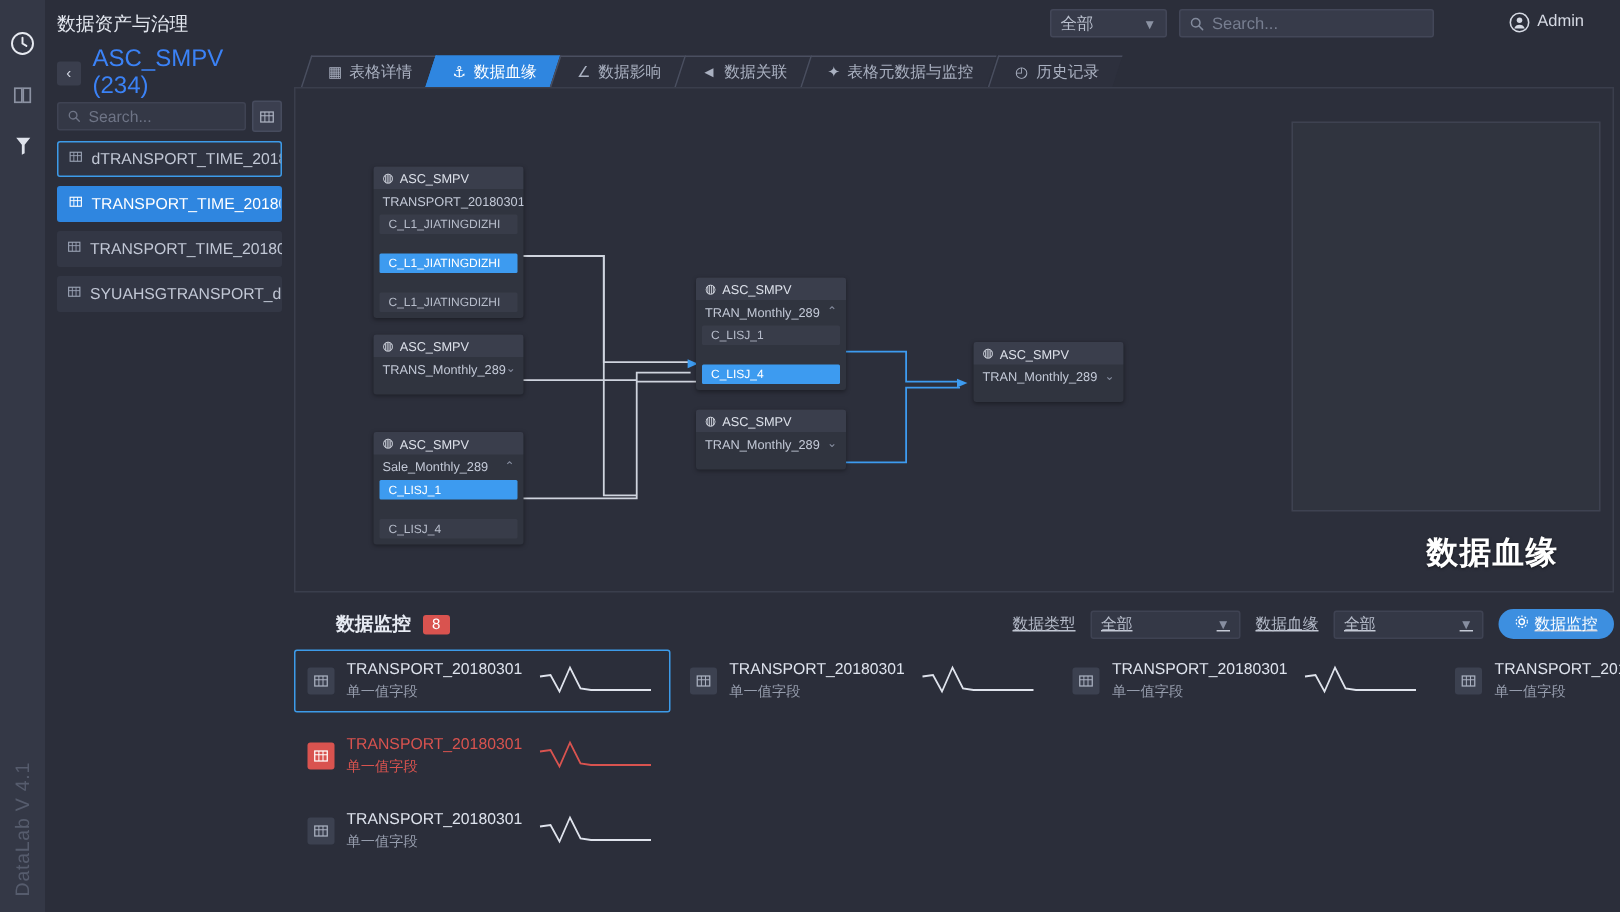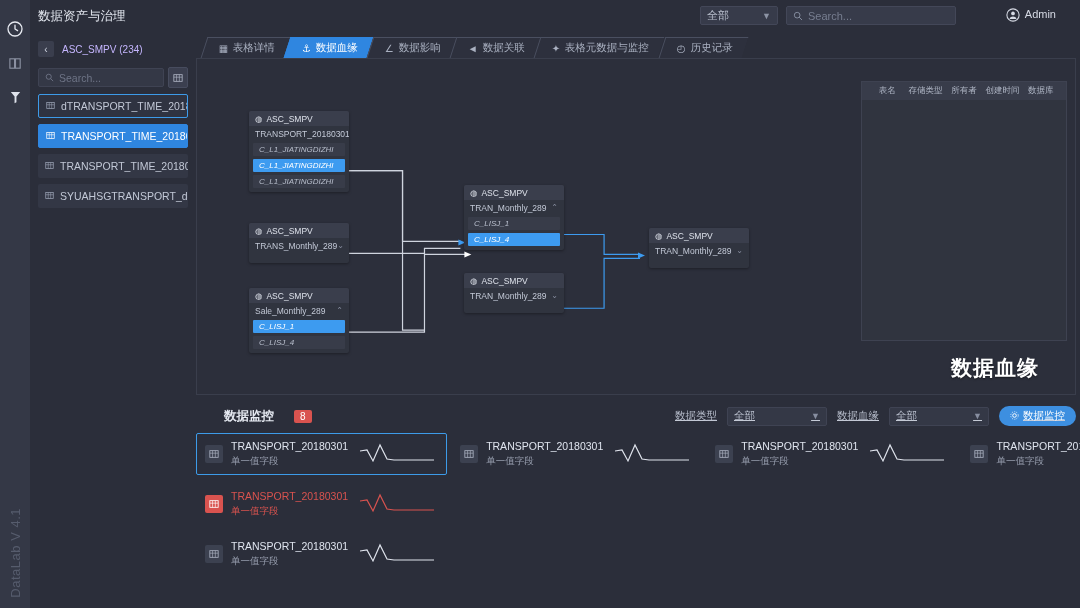--- a/index.html
+++ b/index.html
@@ -36,21 +36,21 @@
   .top-search .ph{color:#777e90;font-size:11px;}
   .wm-top{position:absolute;left:916px;top:8px;font-size:22px;font-weight:bold;color:#fff;
           letter-spacing:1px;text-shadow:0 1px 2px rgba(0,0,0,.55);}
   .user{position:absolute;right:24px;top:8px;display:flex;align-items:flex-start;gap:5px;font-size:11px;color:#d6dae4;}
 
   
   .sidebar{position:absolute;left:30px;top:30px;width:166px;bottom:0;background:#2b2e3a;}
   .sb-head{display:flex;align-items:center;gap:8px;height:28px;padding:0 8px;margin-top:5px;}
   .sb-back{width:16px;height:16px;border-radius:2px;background:#3a3e4d;color:#cfd4e0;
            display:flex;align-items:center;justify-content:center;font-size:10px;}
-  .sb-title{font-size:10px;color:#c4b5fd;}
+  .sb-title{font-size:16px;color:#3b82f6;}
   .sb-searchrow{display:flex;align-items:center;gap:4px;padding:0 8px;margin-top:4px;}
   .sb-search{flex:1;height:19px;background:#343846;border:1px solid #3f4353;border-radius:2px;
              display:flex;align-items:center;gap:5px;padding:0 6px;box-sizing:border-box;}
   .sb-search .ph{color:#6e7486;font-size:10.5px;}
   .sb-gridbtn{width:18px;height:19px;background:#3b3f4f;border:1px solid #474c5e;border-radius:2px;
               display:flex;align-items:center;justify-content:center;color:#aeb4c3;}
   .sb-list{margin-top:6px;padding:0 8px;display:flex;flex-direction:column;gap:6px;}
   .sb-item{height:24px;background:#333745;border-radius:2px;display:flex;align-items:center;
            gap:6px;padding:0 7px;box-sizing:border-box;font-size:10.5px;color:#c2c8d6;
            white-space:nowrap;overflow:hidden;}
@@ -82,31 +82,31 @@
             padding:0 6px;box-sizing:border-box;}
   .lin-head span{font-size:8.5px;color:#aeb5c4;flex:1;text-align:center;white-space:nowrap;}
 
   
   .node{position:absolute;width:100px;background:#30343f;border-radius:2px;overflow:hidden;
         box-shadow:0 1px 3px rgba(0,0,0,.35);}
   .node-head{height:15px;background:#3a3e4c;display:flex;align-items:center;gap:4px;
              padding:0 6px;font-size:8.5px;color:#dde1ea;}
   .node-sub{height:15px;display:flex;align-items:center;padding:0 6px;font-size:8.5px;color:#c3c9d7;}
   .node-sub .cv{margin-left:auto;color:#858c9e;font-size:8px;}
-  .node-body{padding:2px 4px 4px;display:flex;flex-direction:column;gap:3px;font-style:italic;}
+  .node-body{padding:2px 4px 4px;display:flex;flex-direction:column;gap:13px;}
   .field{height:13px;background:#383c49;border-radius:1px;display:flex;align-items:center;
          padding:0 6px;font-size:8px;color:#b7bdcb;}
   .field.hi{background:#3d9bf0;color:#fff;}
   .node-pad{height:10px;}
 
   svg.edges{position:absolute;left:0;top:0;width:100%;height:100%;pointer-events:none;}
 
   
   .mon{position:absolute;left:196px;top:405px;right:4px;bottom:0;}
-  .mon-head{display:flex;align-items:center;height:22px;gap:20px;padding-left:28px;}
+  .mon-head{display:flex;align-items:center;height:22px;gap:8px;padding-left:28px;}
   .mon-title{font-size:12.5px;color:#e6eaf2;font-weight:bold;}
   .badge{background:#d9534f;color:#fff;font-size:10px;border-radius:2px;padding:1px 6px;}
   .mon-filters{margin-left:auto;display:flex;align-items:center;gap:10px;text-decoration:underline;}
   .f-label{font-size:10.5px;color:#b5bbc9;}
   .f-select{width:100px;height:19px;background:#343846;border:1px solid #3f4353;border-radius:2px;
             display:flex;align-items:center;padding:0 6px;box-sizing:border-box;
             font-size:10.5px;color:#b9bfcd;}
   .f-select .chev{margin-left:auto;color:#878ea0;font-size:9px;}
   .btn-manage{height:20px;background:#3d8fe0;border-radius:10px;display:flex;align-items:center;
               gap:4px;padding:0 11px;font-size:10.5px;color:#fff;}
@@ -368,27 +368,20 @@
         <span>ASC_SMPV</span>
       </div>
       <div class="node-sub">
         <span>TRAN_Monthly_289</span>
         <span class="cv">⌄</span>
       </div>
       <div class="node-pad"></div>
     </div>
 
     <div class="lin-panel">
-      <div class="lin-head">
-        <span>表名</span>
-        <span>存储类型</span>
-        <span>所有者</span>
-        <span>创建时间</span>
-        <span>数据库</span>
-      </div>
     </div>
 
     <div class="wm-graph">数据血缘</div>
   </div>
 
   <div class="mon">
     <div class="mon-head">
       <span class="mon-title">数据监控</span>
       <span class="badge">8</span>
 

